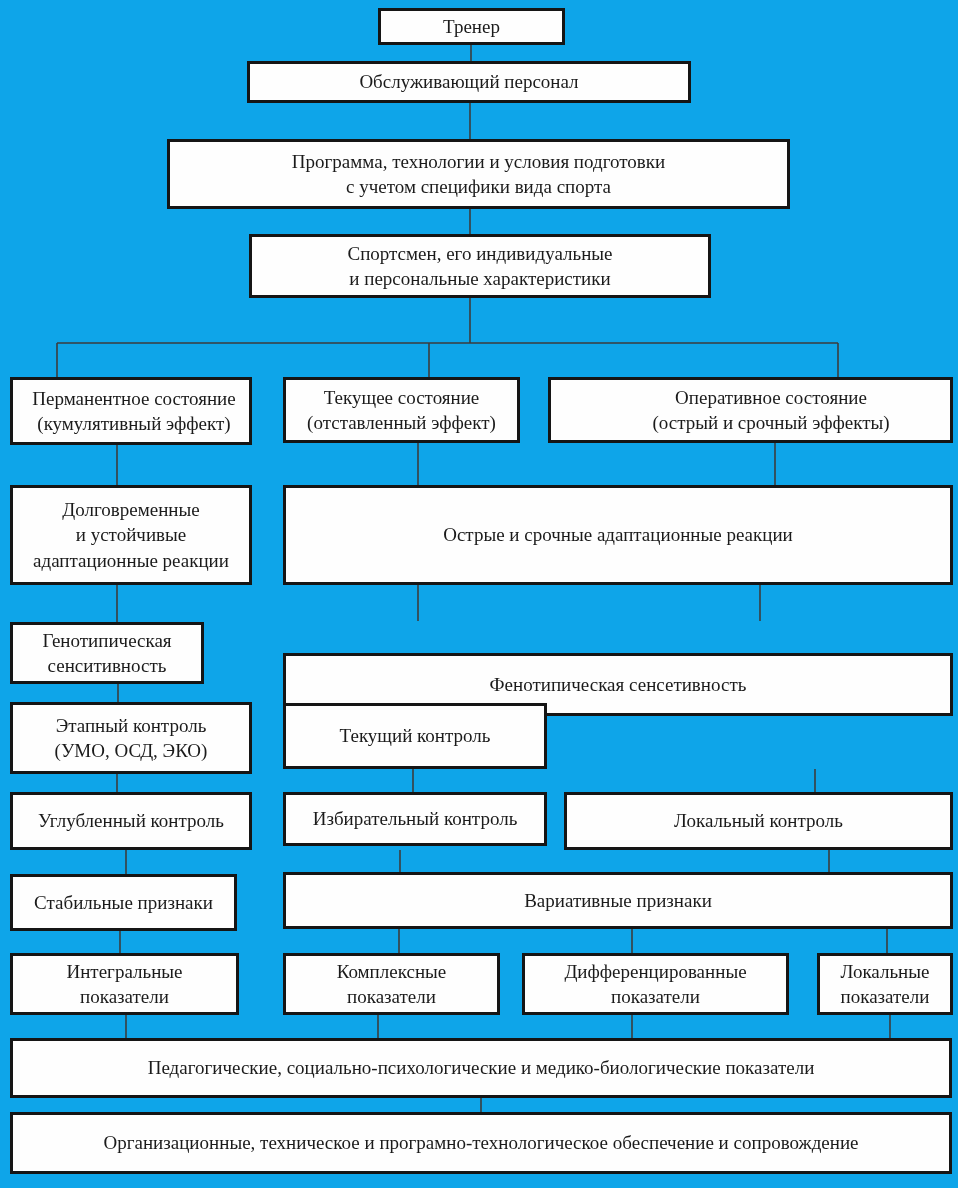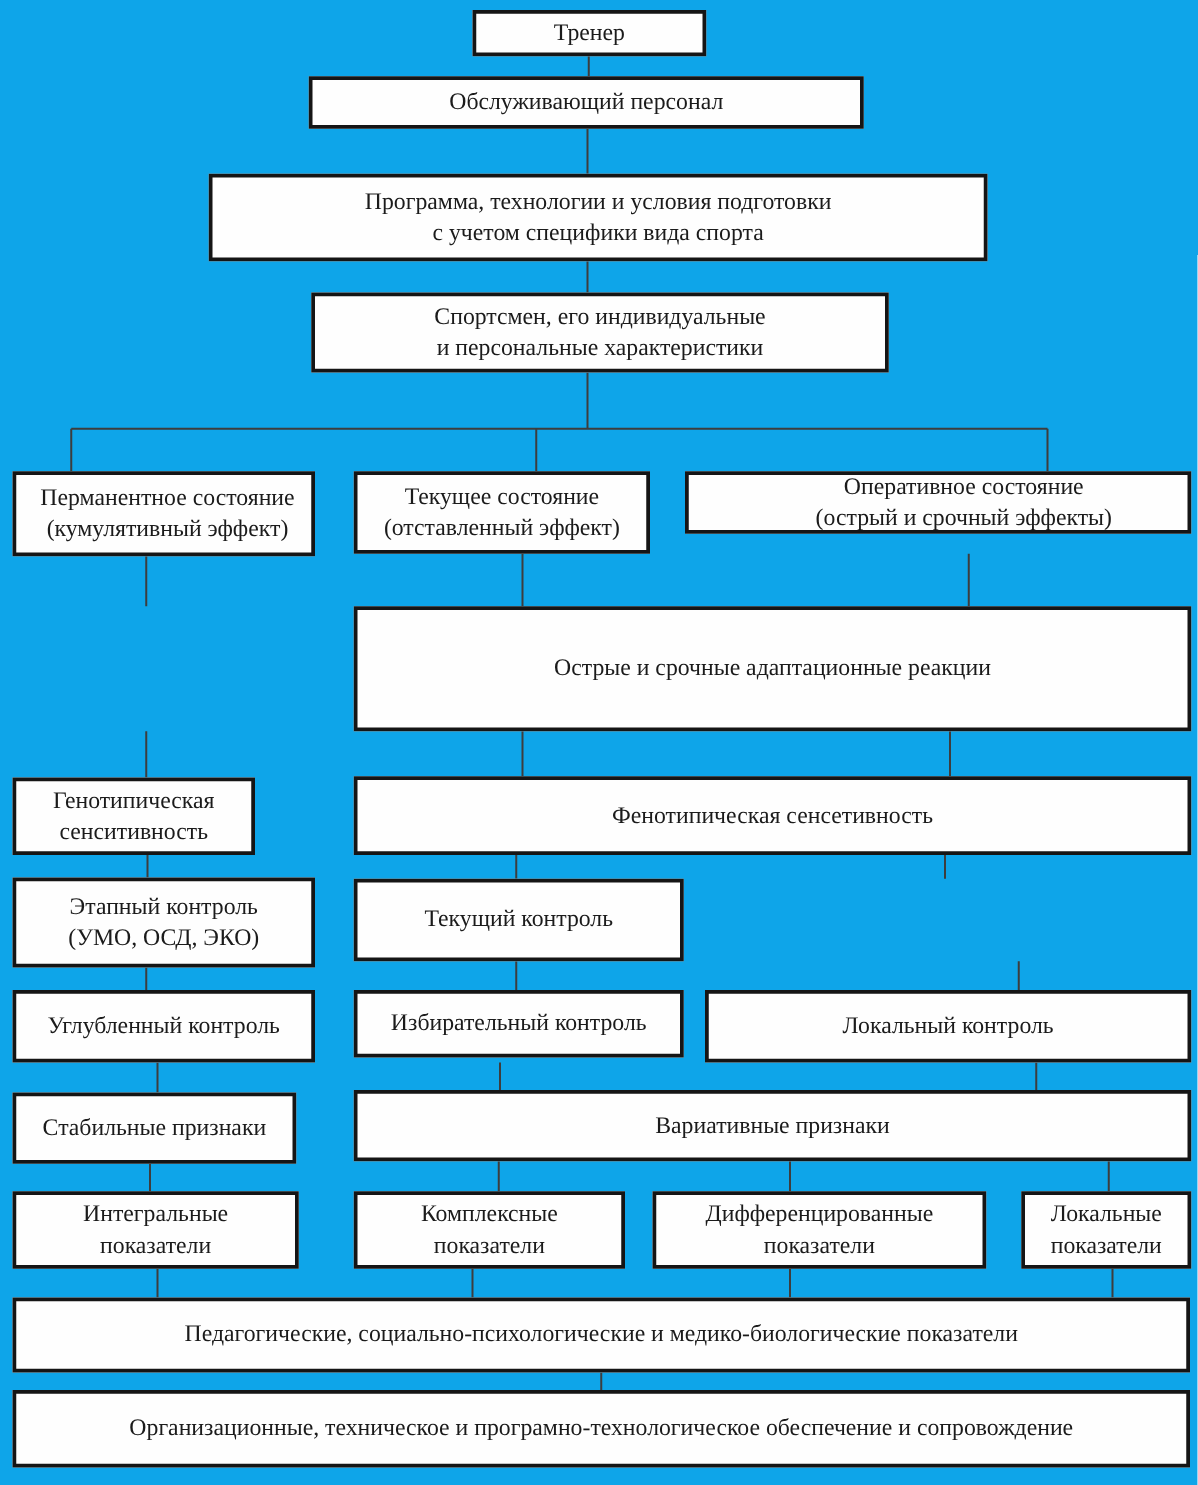--- a/index.html
+++ b/index.html
@@ -93,28 +93,31 @@
   <div class="node" style="left:247px; top:61px; width:444px; height:42px;">Обслуживающий персонал</div>
   <div class="node" style="left:167px; top:139px; width:623px; height:70px;">Программа, технологии и условия подготовки
 с учетом специфики вида спорта</div>
   <div class="node" style="left:249px; top:234px; width:462px; height:64px;">Спортсмен, его индивидуальные
 и персональные характеристики</div>
 
   <div class="node" style="left:10px;  top:377px; width:242px; height:68px;padding-left:12px;">Перманентное состояние
 (кумулятивный эффект)</div>
   <div class="node" style="left:283px; top:377px; width:237px; height:66px;">Текущее состояние
 (отставленный эффект)</div>
-  <div class="node" style="left:548px; top:377px; width:405px; height:50px;padding-left:47px;">Оперативное состояние
+  <div class="node" style="left:548px; top:377px; width:405px; height:66px;padding-left:47px;">Оперативное состояние
 (острый и срочный эффекты)</div>
 
+  <div class="node" style="left:10px;  top:485px; width:242px; height:100px;">Долговременные
+и устойчивые
+адаптационные реакции</div>
   <div class="node" style="left:283px; top:485px; width:670px; height:100px;">Острые и срочные адаптационные реакции</div>
 
   <div class="node" style="left:10px;  top:622px; width:194px; height:62px;">Генотипическая
 сенситивность</div>
-  <div class="node" style="left:283px; top:621px; width:670px; height:63px;">Фенотипическая сенсетивность</div>
+  <div class="node" style="left:283px; top:653px; width:670px; height:63px;">Фенотипическая сенсетивность</div>
 
   <div class="node" style="left:10px;  top:702px; width:242px; height:72px;">Этапный контроль
 (УМО, ОСД, ЭКО)</div>
   <div class="node" style="left:283px; top:703px; width:264px; height:66px;">Текущий контроль</div>
 
   <div class="node" style="left:10px;  top:792px; width:242px; height:58px;">Углубленный контроль</div>
   <div class="node" style="left:283px; top:792px; width:264px; height:54px;">Избирательный контроль</div>
   <div class="node" style="left:564px; top:792px; width:389px; height:58px;">Локальный контроль</div>
 
   <div class="node" style="left:10px;  top:874px; width:227px; height:57px;">Стабильные признаки</div>

